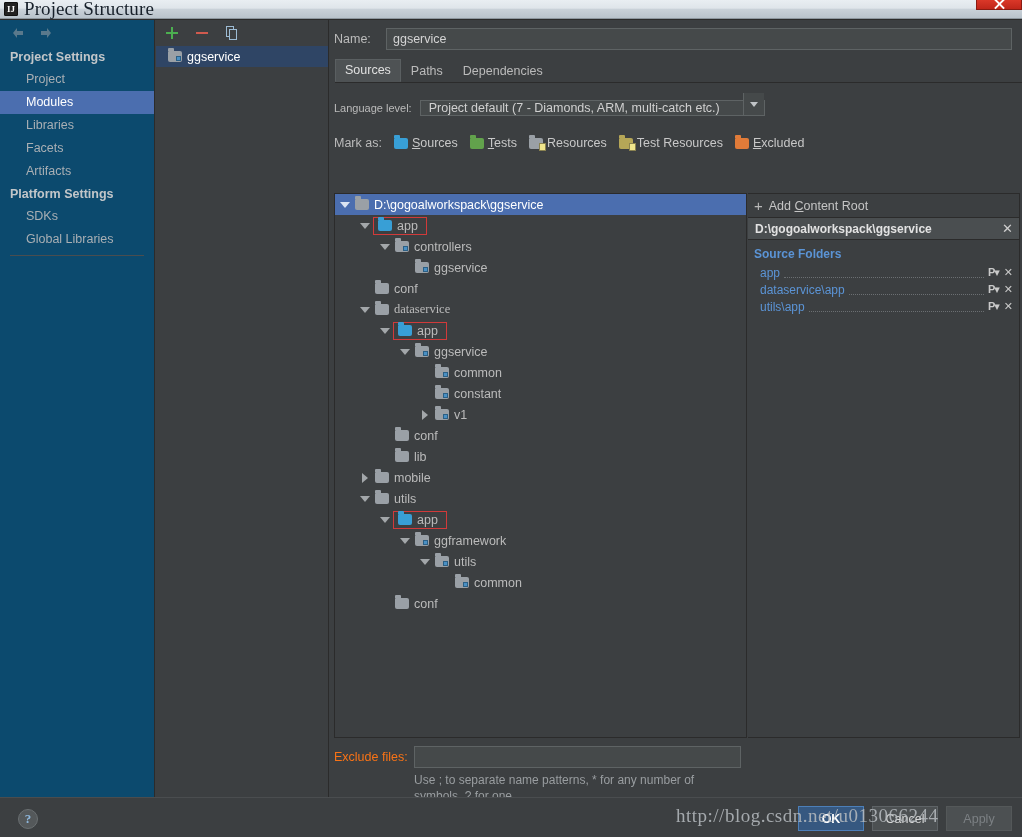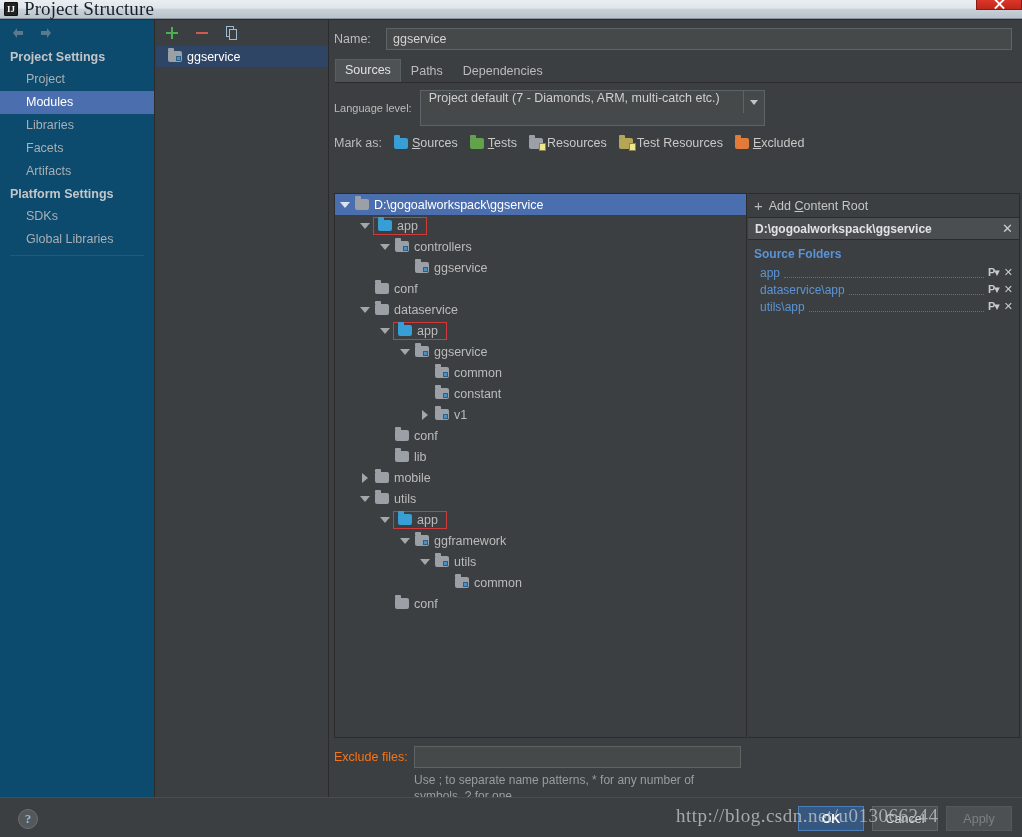--- a/index.html
+++ b/index.html
@@ -131,21 +131,21 @@
   }
   .tab.active {
     background: #4e5254; border: 1px solid #5a5f61; border-bottom: 1px solid #4e5254;
     color: #e0e0e0;
   }
   #lang-row {
     display: flex; align-items: center; height: 30px; margin-top: 10px; padding-left: 4px;
   }
   #lang-label { font-size: 11px; color: #bbbbbb; margin-right: 8px; }
   #lang-combo {
-    display: flex; align-items: flex-start; height: 36px; width: 345px;
+    display: flex; align-items: flex-end; height: 16px; width: 345px;
     background: #45494a; border: 1px solid #5e6364;
   }
   #lang-value {
     flex: 1; font-size: 12.5px; color: #d0d0d0; padding-left: 8px;
     white-space: nowrap; overflow: hidden;
   }
   #lang-arrow {
     width: 21px; height: 22px; border-left: 1px solid #5e6364;
     display: flex; align-items: center; justify-content: center;
     background: #45494a;
@@ -461,21 +461,21 @@
                 <span class="tlabel">ggservice</span>
               </span>
             </div>
             <div class="tnode" style="padding-left: 22px;">
               <span class="tw empty"></span>
               <span style="display: flex; align-items: center;">
                 <span class="folder tico f-gray"></span>
                 <span class="tlabel">conf</span>
               </span>
             </div>
-            <div class="tnode" style="padding-left: 22px;">
+            <div class="tnode" style="padding-left: 22px; font-family: Liberation Serif, serif;">
               <span class="tw">
                 <span class="tri-down"></span>
               </span>
               <span style="display: flex; align-items: center;">
                 <span class="folder tico f-gray"></span>
                 <span class="tlabel">dataservice</span>
               </span>
             </div>
             <div class="tnode" style="padding-left: 42px;">
               <span class="tw">

